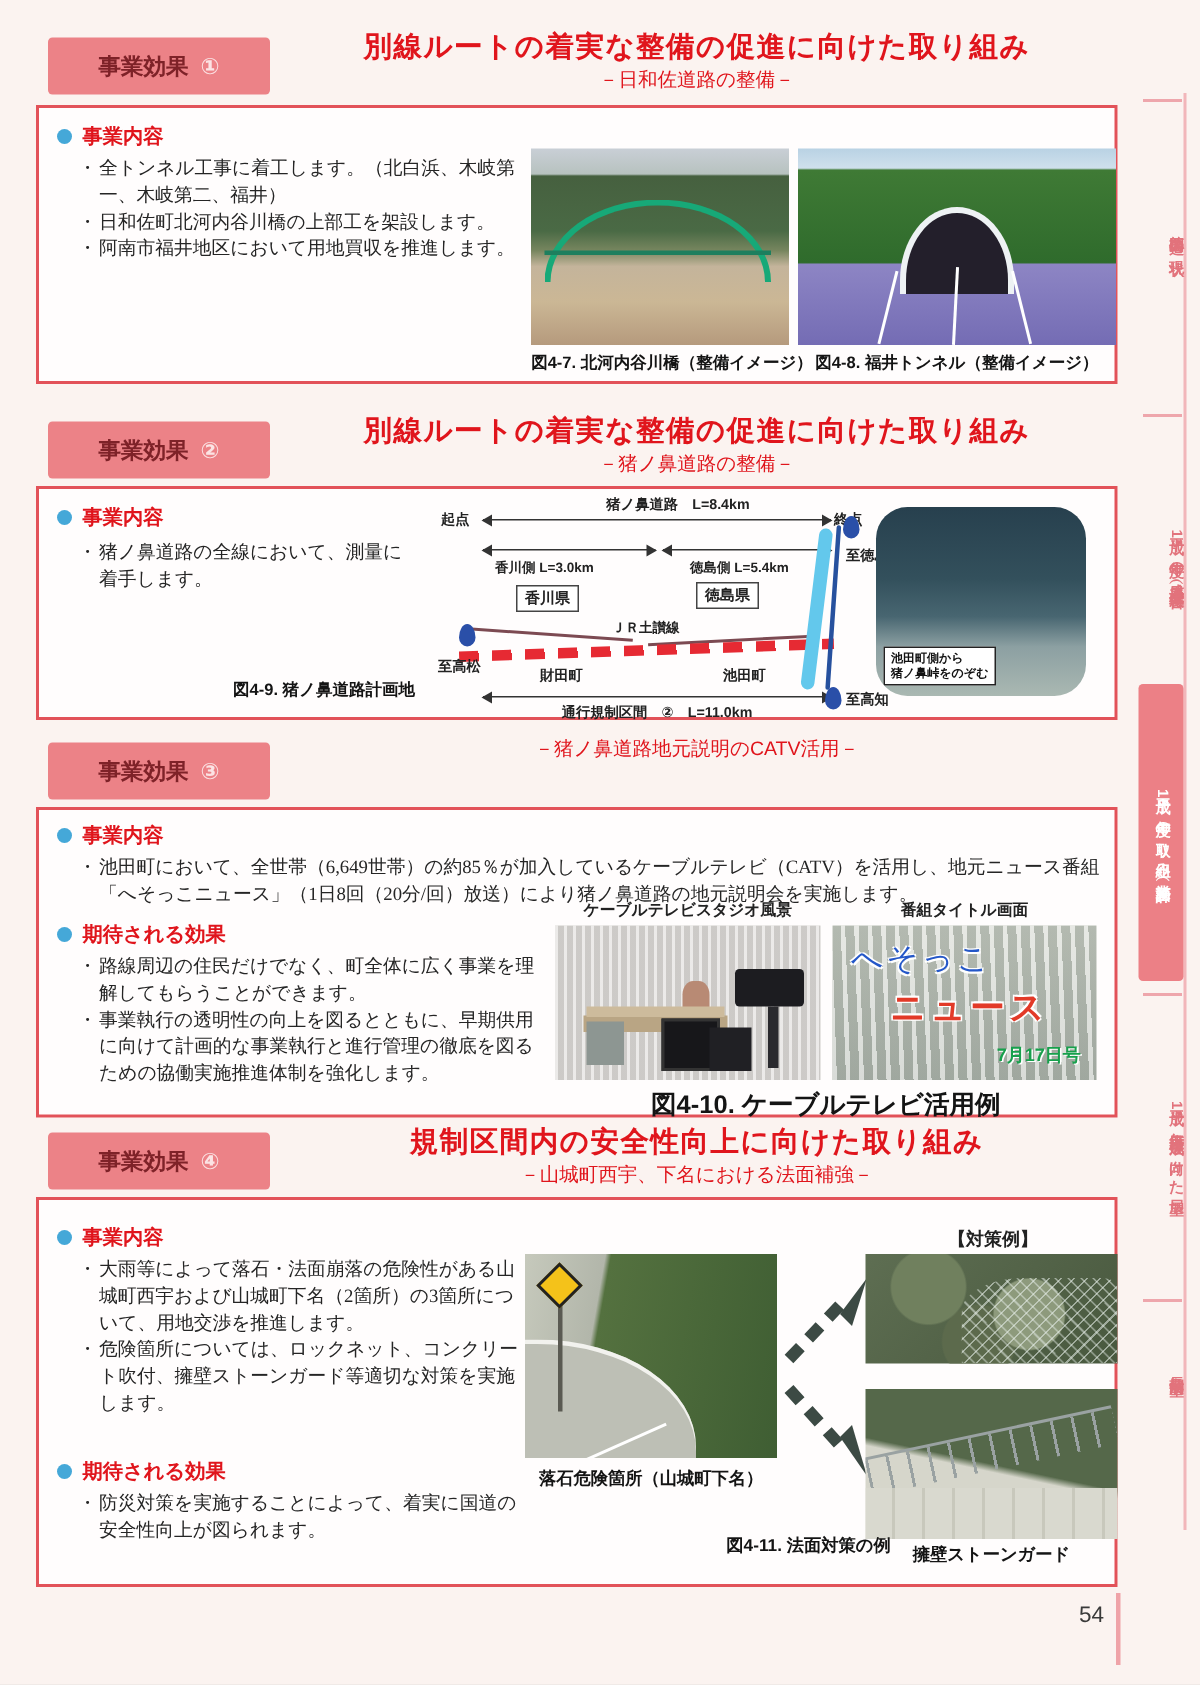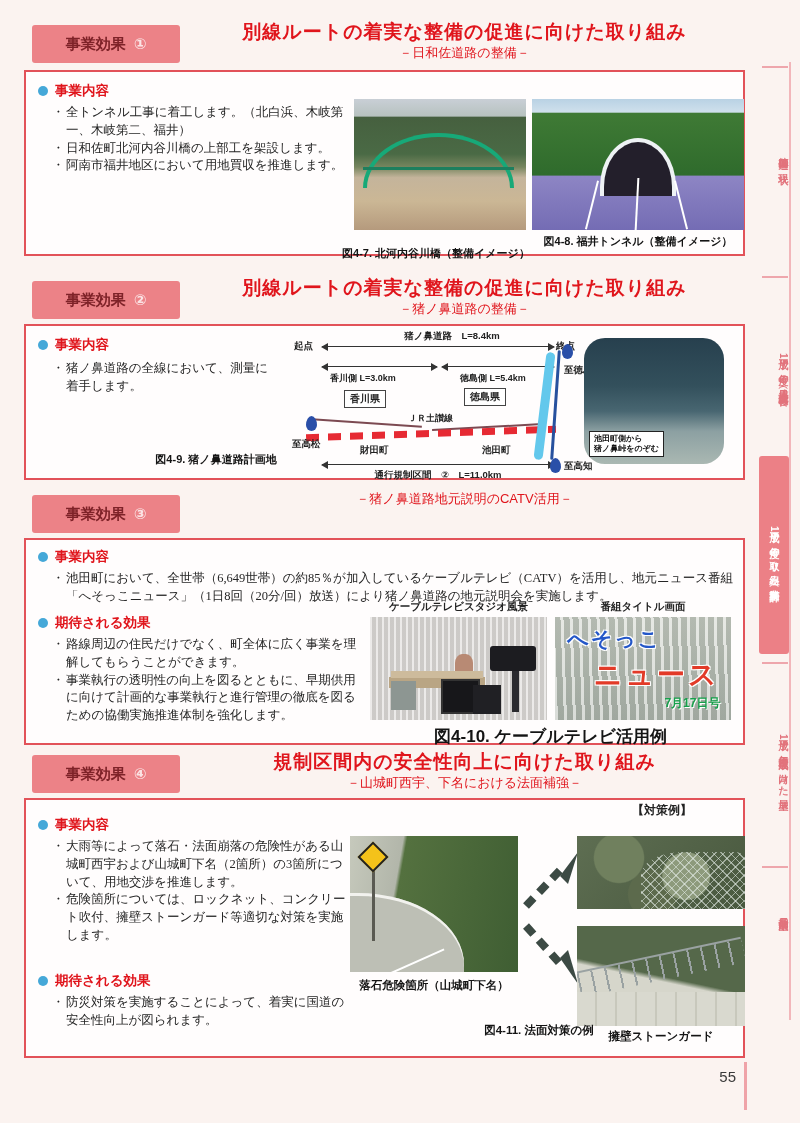--- a/index.html
+++ b/index.html
@@ -69,23 +69,23 @@
   .curtain { position:absolute; inset:0; background:repeating-linear-gradient(90deg,rgba(255,255,255,.5) 0 2px,rgba(170,170,168,.25) 2px 6px); }
   .desk { position:absolute; left:12%; top:52%; width:52%; height:7%; background:#cdbb9c; box-shadow:0 8px 0 2px #b9a584; }
   .cabinet { position:absolute; left:12%; top:62%; width:14%; height:28%; background:#8d9692; }
   .person { position:absolute; left:48%; top:36%; width:10%; height:22%; background:#b88a74; border-radius:40% 40% 20% 20%; }
   .camera { position:absolute; right:6%; top:28%; width:26%; height:24%; background:#1c1c20; border-radius:3px; }
   .tripod { position:absolute; right:16%; top:52%; width:4%; height:40%; background:#2a2a2e; }
   .monitor { position:absolute; left:40%; top:60%; width:22%; height:34%; background:#17171a; border:2px solid #333; }
   .monitor2 { position:absolute; left:58%; top:66%; width:16%; height:28%; background:#202024; }
   .ph-tv { background:linear-gradient(180deg,#c9cdc3 0%,#aab1a8 100%); }
   .tv-stripes { position:absolute; inset:0; background:repeating-linear-gradient(88deg,rgba(255,255,255,.55) 0 3px,rgba(140,150,142,.35) 3px 9px); }
-  .tv-t1 { position:absolute; left:7%; top:8%; font-size:21px; font-weight:bold; color:#2457c8;
+  .tv-t1 { position:absolute; left:7%; top:8%; font-size:21px; font-weight:normal; color:#2457c8;
            text-shadow:-1px -1px 0 #fff,1px -1px 0 #fff,-1px 1px 0 #fff,1px 1px 0 #fff; letter-spacing:2px; }
-  .tv-t2 { position:absolute; left:22%; top:38%; font-size:28px; font-weight:bold; color:#e23a28;
+  .tv-t2 { position:absolute; left:22%; top:38%; font-size:23px; font-weight:bold; color:#e23a28;
            text-shadow:-1px -1px 0 #fff,1px -1px 0 #fff,-1px 1px 0 #fff,1px 1px 0 #fff; letter-spacing:3px; }
   .tv-date { position:absolute; right:6%; bottom:8%; font-size:12px; font-weight:bold; color:#17a04c;
              text-shadow:1px 1px 0 #fff; }
   .ph-road { background:linear-gradient(100deg,#c6c9bc 0%,#b2b6aa 28%,#54713f 30%,#3f5e33 100%); }
   .roadway { position:absolute; left:-6%; bottom:-4%; width:74%; height:62%; background:#bdbfb5;
              border-radius:0 85% 0 0; box-shadow:inset 0 3px 0 #f2f2ee; }
   .centerline { position:absolute; left:18%; bottom:6%; width:40%; height:2px; background:#fff; transform:rotate(-24deg); }
   .sign { position:absolute; left:7%; top:7%; width:22px; height:22px; background:#f4c21a; border:2px solid #222; transform:rotate(45deg); }
   .signpole { position:absolute; left:13%; top:22%; width:3px; height:55%; background:#5a5a52; }
   .ph-net { background:radial-gradient(circle at 25% 30%,#70805e 0 18%,transparent 19%),
@@ -147,21 +147,21 @@
         </div>
       <div class="b-row">
           <span class="bmark">・</span>
           <span>阿南市福井地区において用地買収を推進します。</span>
         </div>
     </div>
     <div class="photo ph-bridge" style="left:328px; top:27px; width:172px; height:131px;">
       <div class="arch"></div>
       <div class="deck"></div>
     </div>
-    <div class="fig-caption" style="left:296px; top:162px; width:228px;margin-top:12px;">図4-7. 北河内谷川橋（整備イメージ）</div>
+    <div class="fig-caption" style="left:308px; top:162px; width:228px;">図4-7. 北河内谷川橋（整備イメージ）</div>
     <div class="photo ph-tunnel" style="left:506px; top:27px; width:212px; height:131px;">
       <div class="tun-arch"></div>
       <div class="lane" style="left:49%; bottom:0; height:40%; transform:rotate(3deg);"></div>
       <div class="lane" style="left:28%; bottom:0; height:38%; transform:rotate(14deg);"></div>
       <div class="lane" style="left:70%; bottom:0; height:38%; transform:rotate(-14deg);"></div>
     </div>
     <div class="fig-caption" style="left:506px; top:162px; width:212px;">図4-8. 福井トンネル（整備イメージ）</div>
   </div>
 
   <div class="sec-header" id="hdr2">
@@ -308,21 +308,21 @@
       <span class="dot"></span>
       <span>期待される効果</span>
     </div>
     <div class="bullets" style="left:26px; top:194px; width:296px;">
       <div class="b-row">
           <span class="bmark">・</span>
           <span>防災対策を実施することによって、着実に国道の安全性向上が図られます。</span>
         </div>
     </div>
 
-    <div class="small-label" style="left:553px; top:2px; width:166px; font-size:12px;">【対策例】</div>
+    <div class="small-label" style="left:553px; top:18px; width:166px; font-size:12px;">【対策例】</div>
 
     <div class="photo ph-road" style="left:324px; top:36px; width:168px; height:136px;">
       <div class="roadway"></div>
       <div class="centerline"></div>
       <div class="signpole"></div>
       <div class="sign"></div>
     </div>
     <div class="fig-caption" style="left:296px; top:178px; width:224px; font-size:11.5px;">落石危険箇所（山城町下名）</div>
 
     <svg class="arrows-svg" width="62" height="160" viewBox="0 0 62 160">
@@ -350,15 +350,15 @@
   <div class="tab-divider" style="top:66px;"></div>
   <div class="vtab" style="top:78px; height:160px;">徳島国道の現状</div>
   <div class="tab-divider" style="top:276px;"></div>
   <div class="vtab" style="top:286px; height:168px;">平成15年度の成果（達成度報告）</div>
   <div class="vtab active-tab" style="top:456px; height:198px;">平成16年度の取り組み（業務計画）</div>
   <div class="tab-divider" style="top:662px;"></div>
   <div class="vtab" style="top:672px; height:182px;">平成19年度目標達成に向けた展望</div>
   <div class="tab-divider" style="top:866px;"></div>
   <div class="vtab" style="top:876px; height:70px;">長期的展望</div>
 
-  <div class="page-num">55</div>
+  <div class="page-num">54</div>
   <div class="page-num-rule"></div>
 </div>
 
 </body></html>

